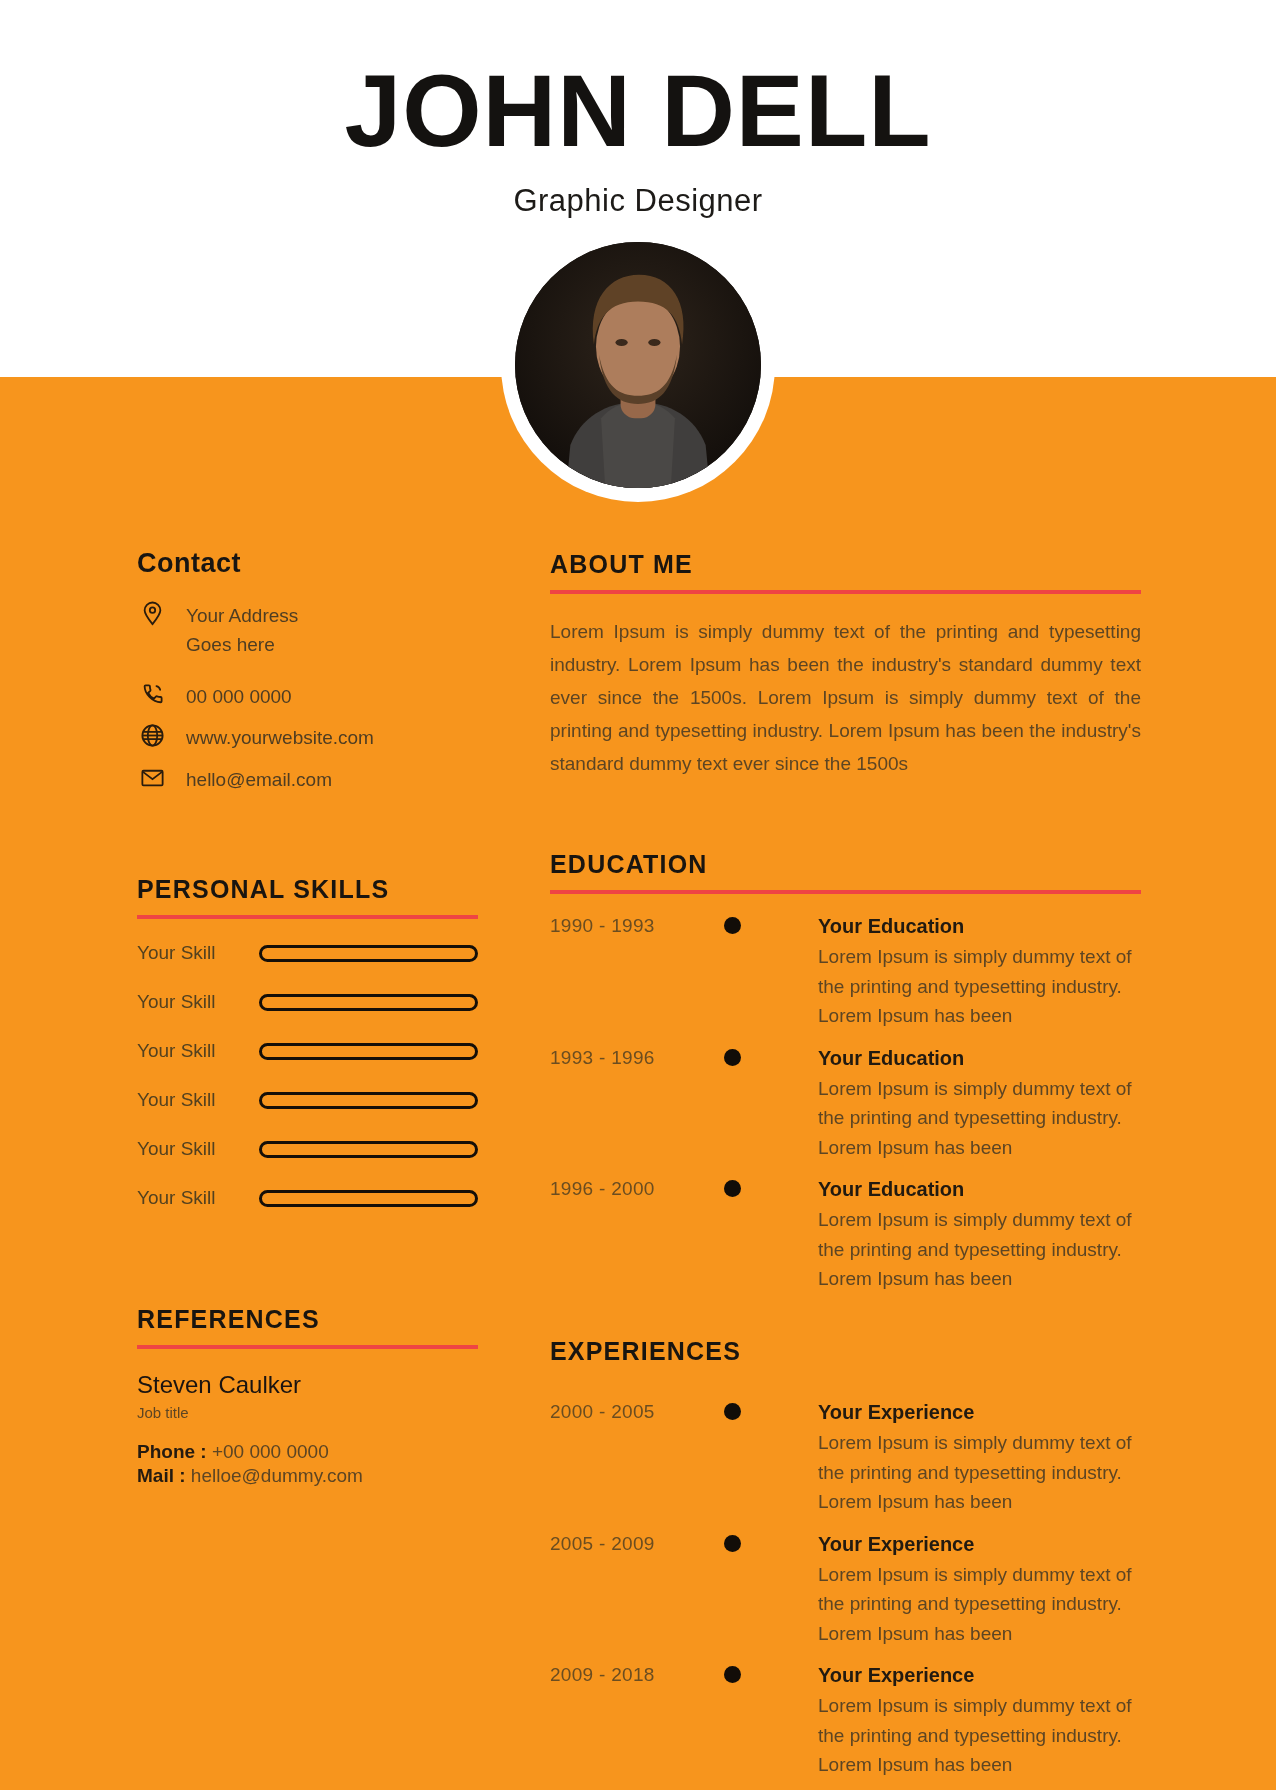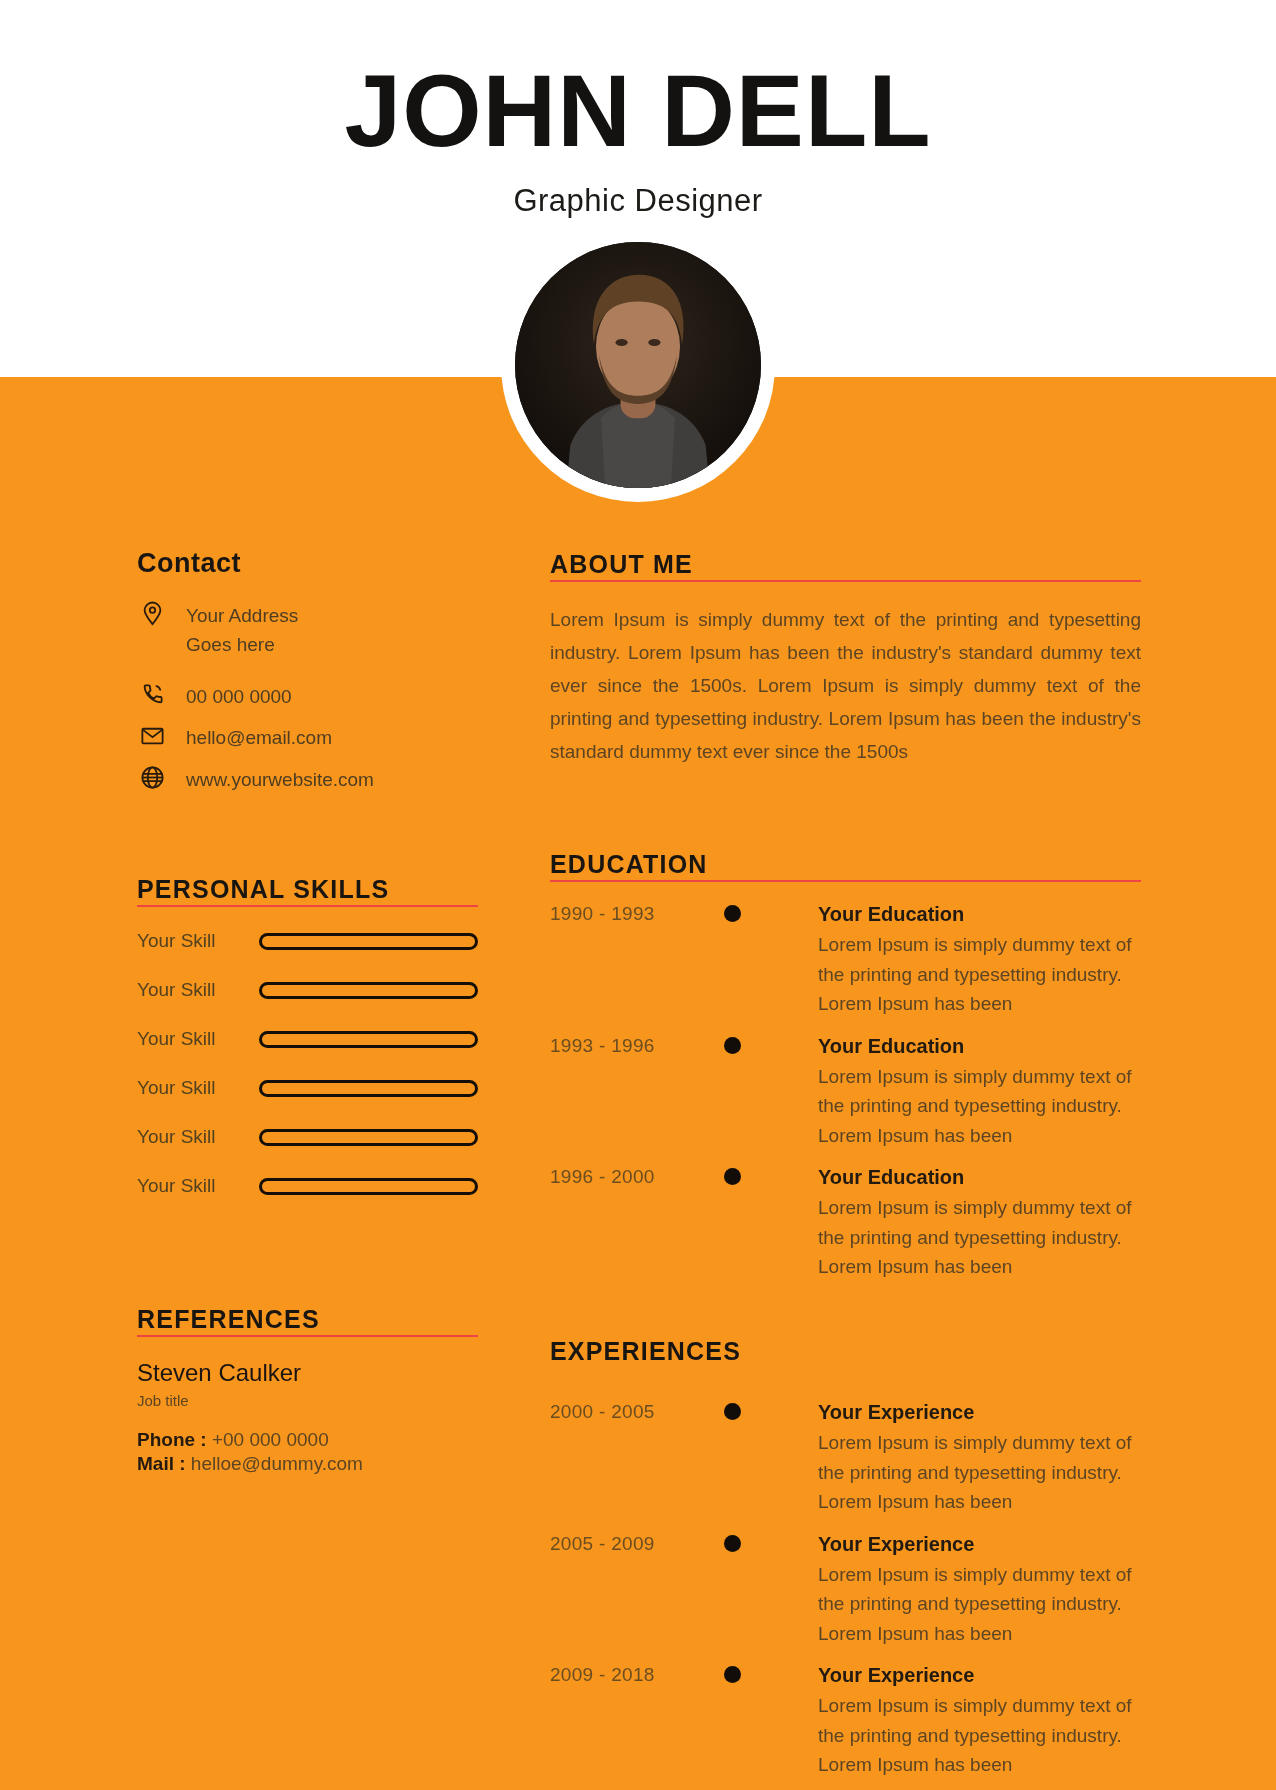--- a/index.html
+++ b/index.html
@@ -42,21 +42,21 @@
     background:#14100c;
   }
   .photo svg{display:block;width:100%;height:100%;}
   
   .col-left{position:absolute;left:137px;width:341px;}
   .col-right{position:absolute;left:550px;width:591px;}
   .sec-heading{
     font-size:25px;font-weight:700;letter-spacing:1.2px;
     color:var(--heading);line-height:32px;
   }
-  .ruled{border-bottom:2px solid #ef4444;}
+  .ruled{border-bottom:4px solid #ef4444;padding-bottom:10px;}
   
   .contact{top:548px;}
   .contact-heading{font-size:27px;font-weight:700;letter-spacing:.5px;color:#181512;}
   .contact-rows{margin-top:22px;margin-left:2px;}
   .c-row{display:flex;gap:20px;margin-bottom:13px;align-items:flex-start;}
   .c-icon{width:27px;height:27px;flex:0 0 27px;margin-top:-1px;}
   .c-icon svg{display:block;width:100%;height:100%;stroke:#2a1c0d;fill:none;stroke-width:1.6;}
   .c-text{font-size:19px;line-height:29px;color:#4f3d22;}
   .c-row.address{margin-bottom:23px;}
   .c-row.phone{margin-bottom:12px;}
@@ -149,37 +149,37 @@
               <path d="M8.2 10.5c1 2.2 2.9 4.1 5.1 5.1l1.7-1.7c.3-.3.7-.4 1-.2 1 .3 2.1.5 3.2.5.5 0 .9.4.9.9v2.9c0 .5-.4.9-.9.9C12.3 18.9 5 11.6 5 4.7c0-.5.4-.9.9-.9h2.9c.5 0 .9.4.9.9 0 1.1.2 2.2.5 3.2.1.3 0 .7-.2 1l-1.8 1.6z"></path>
               <path d="M15.5 4.5c1.6.4 2.9 1.7 3.3 3.3" stroke-linecap="round"></path>
               <path d="M16.2 1.8c2.7.6 4.8 2.7 5.4 5.4" stroke-linecap="round" opacity="0"></path>
             </svg>
         </span>
         <span class="c-text">00 000 0000</span>
       </div>
       <div class="c-row">
         <span class="c-icon">
           <svg viewBox="0 0 24 24">
-              <rect x="3" y="6" width="18" height="13" rx="1"></rect>
-              <path d="M3.5 7l8.5 6.5L20.5 7"></path>
-            </svg>
-        </span>
-        <span class="c-text">hello@email.com</span>
-      </div>
-      <div class="c-row">
-        <span class="c-icon">
-          <svg viewBox="0 0 24 24">
               <circle cx="12" cy="12" r="9"></circle>
               <ellipse cx="12" cy="12" rx="4.2" ry="9"></ellipse>
               <line x1="3.6" y1="8.8" x2="20.4" y2="8.8"></line>
               <line x1="3" y1="12" x2="21" y2="12"></line>
               <line x1="3.6" y1="15.2" x2="20.4" y2="15.2"></line>
             </svg>
         </span>
         <span class="c-text">www.yourwebsite.com</span>
+      </div>
+      <div class="c-row">
+        <span class="c-icon">
+          <svg viewBox="0 0 24 24">
+              <rect x="3" y="6" width="18" height="13" rx="1"></rect>
+              <path d="M3.5 7l8.5 6.5L20.5 7"></path>
+            </svg>
+        </span>
+        <span class="c-text">hello@email.com</span>
       </div>
     </div>
   </section>
 
   <section class="col-right about">
     <div class="sec-heading ruled">ABOUT ME</div>
     <p class="about-text">Lorem Ipsum is simply dummy text of the printing and typesetting industry. Lorem Ipsum has been the industry's standard dummy text ever since the 1500s. Lorem Ipsum is simply dummy text of the printing and typesetting industry. Lorem Ipsum has been the industry's standard dummy text ever since the 1500s</p>
   </section>
 
   <section class="col-left skills">

